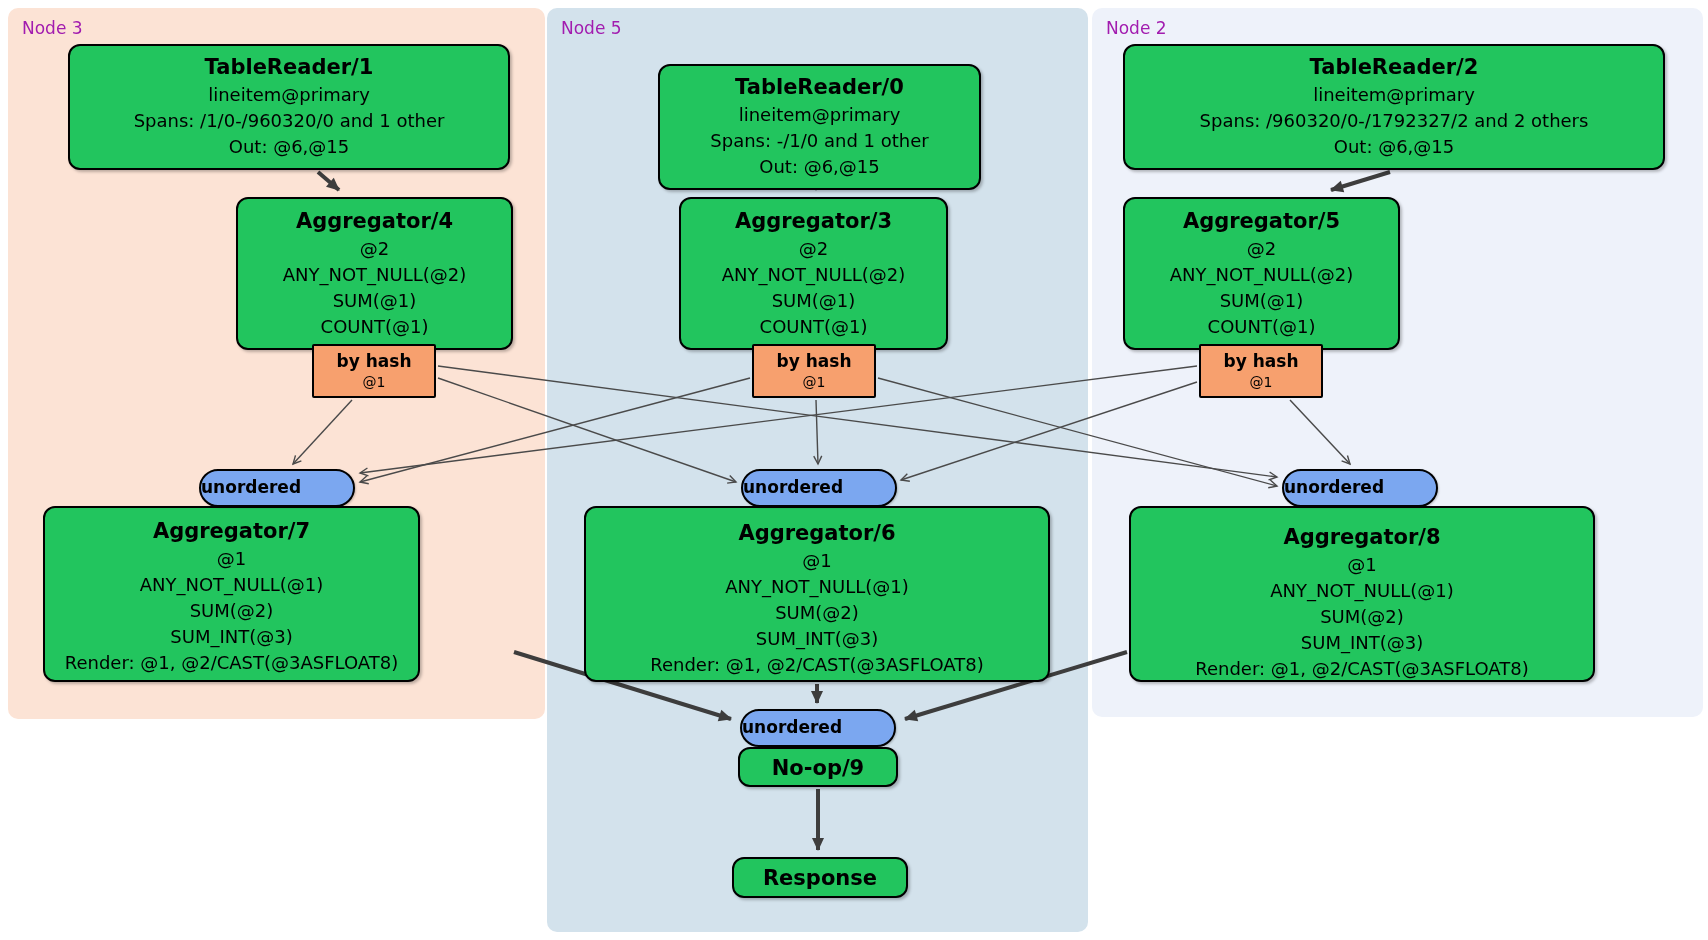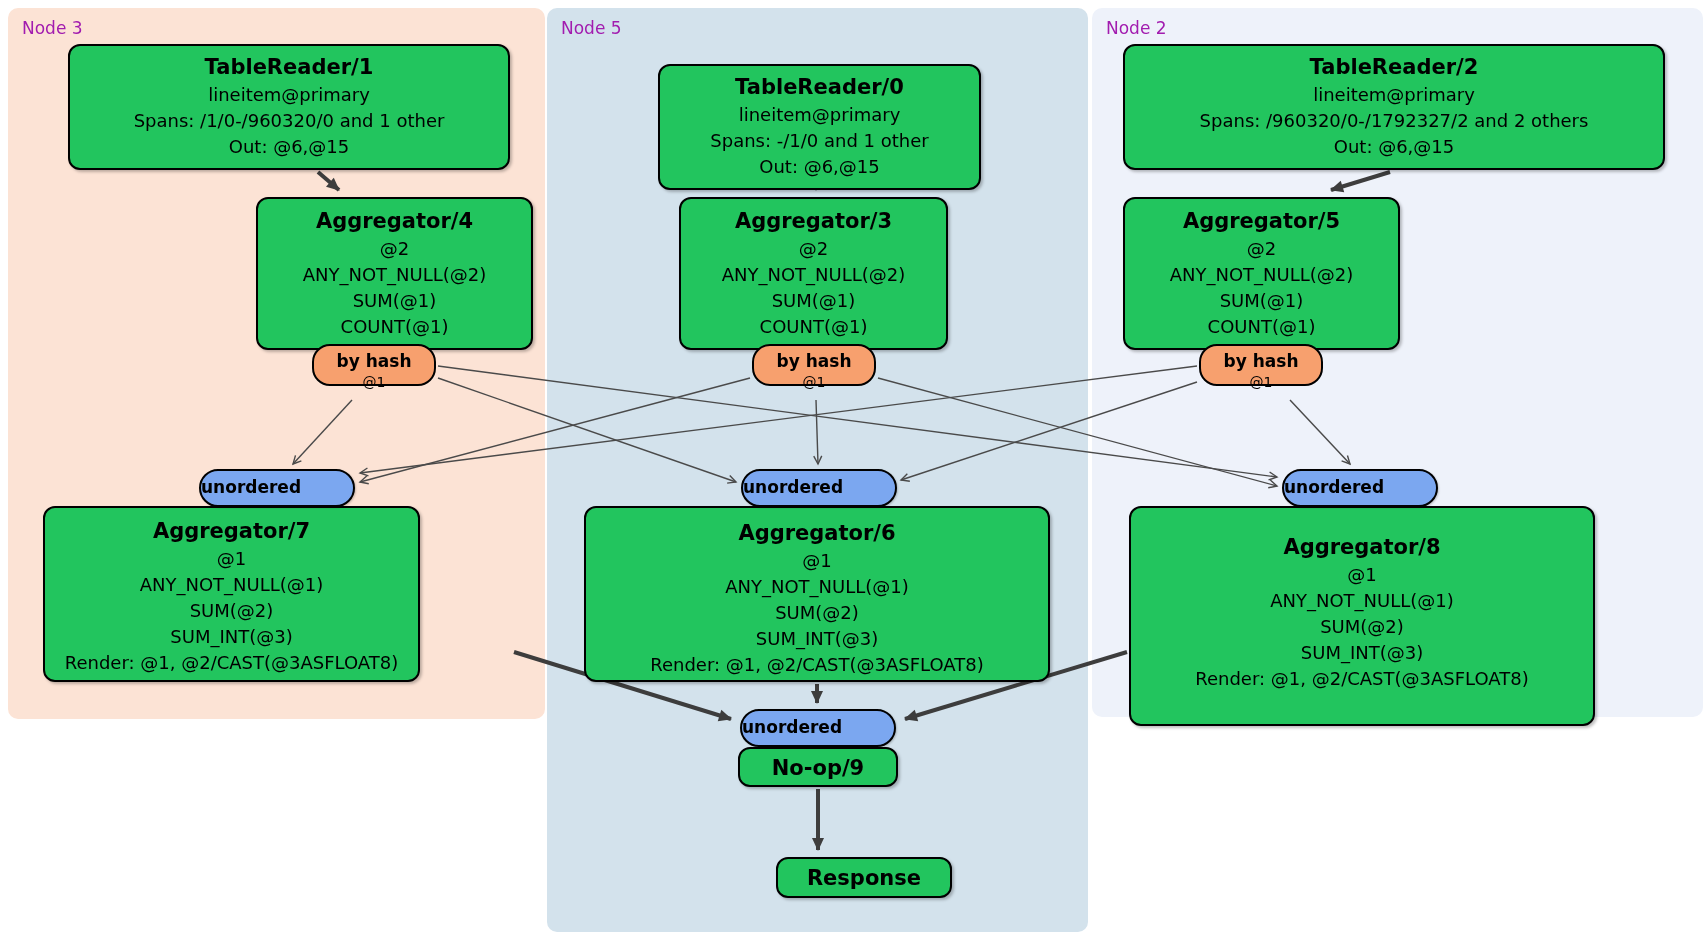--- a/index.html
+++ b/index.html
@@ -12,32 +12,32 @@
   #group-node2{left:1092px;top:8px;width:611px;height:709px;background:#eef2fa;}
   svg.edges{position:absolute;left:0;top:0;width:1708px;height:940px;z-index:1;}
   .box{position:absolute;background:#22c55e;border:2px solid #000;border-radius:12px;
        box-sizing:border-box;text-align:center;z-index:2;
        box-shadow:2px 2px 3px rgba(0,0,0,0.25);}
   .box-title{font-weight:bold;font-size:21px;line-height:30px;white-space:nowrap;}
   .box-line{font-size:18px;line-height:26px;white-space:nowrap;}
   #tr1{left:68px;top:44px;width:442px;height:126px;padding-top:6px;}
   #tr0{left:658px;top:44px;width:323px;height:126px;padding-top:6px;margin-top:20px;}
   #tr2{left:1123px;top:44px;width:542px;height:126px;padding-top:6px;}
-  #agg4{left:236px;top:197px;width:277px;height:153px;padding-top:7px;margin-left:20px;}
+  #agg4{left:236px;top:197px;width:277px;height:153px;padding-top:7px;}
   #agg3{left:679px;top:197px;width:269px;height:153px;padding-top:7px;}
   #agg5{left:1123px;top:197px;width:277px;height:153px;padding-top:7px;}
   #agg7{left:43px;top:506px;width:377px;height:176px;padding-top:8px;}
   #agg6{left:584px;top:506px;width:466px;height:176px;padding-top:10px;}
-  #agg8{left:1129px;top:506px;width:466px;height:220px;padding-top:24px;}
+  #agg8{left:1129px;top:506px;width:466px;height:176px;padding-top:14px;}
   #noop{left:738px;top:747px;width:160px;height:40px;}
   #noop .box-title{line-height:38px;}
-  #response{left:732px;top:857px;width:176px;height:41px;margin-left:44px;}
+  #response{left:732px;top:857px;width:176px;height:41px;}
   #response .box-title{line-height:39px;}
-  .hash-pill{position:absolute;width:124px;height:42px;background:#f7a06e;border:2px solid #000;
-             border-radius:18px;box-sizing:border-box;text-align:center;z-index:3;top:344px;}
+  .hash-pill{position:absolute;width:124px;height:54px;background:#f7a06e;border:2px solid #000;
+             border-radius:2px;box-sizing:border-box;text-align:center;z-index:3;top:344px;}
   #hashA{left:312px;} #hashB{left:752px;} #hashC{left:1199px;}
   .hash-label{font-weight:bold;font-size:17px;line-height:26px;margin-top:2px;}
   .hash-sub{font-size:14px;line-height:16px;}
   .stream-pill{position:absolute;width:156px;height:38px;background:#7ba7f0;border:2px solid #000;
                border-radius:19px;box-sizing:border-box;text-align:left;z-index:3;
                font-weight:bold;font-size:17px;line-height:33px;
                box-shadow:1px 1px 2px rgba(0,0,0,0.2);}
   #u1{left:199px;top:469px;} #u2{left:741px;top:469px;} #u3{left:1282px;top:469px;}
   #u4{left:740px;top:709px;}
 </style>

